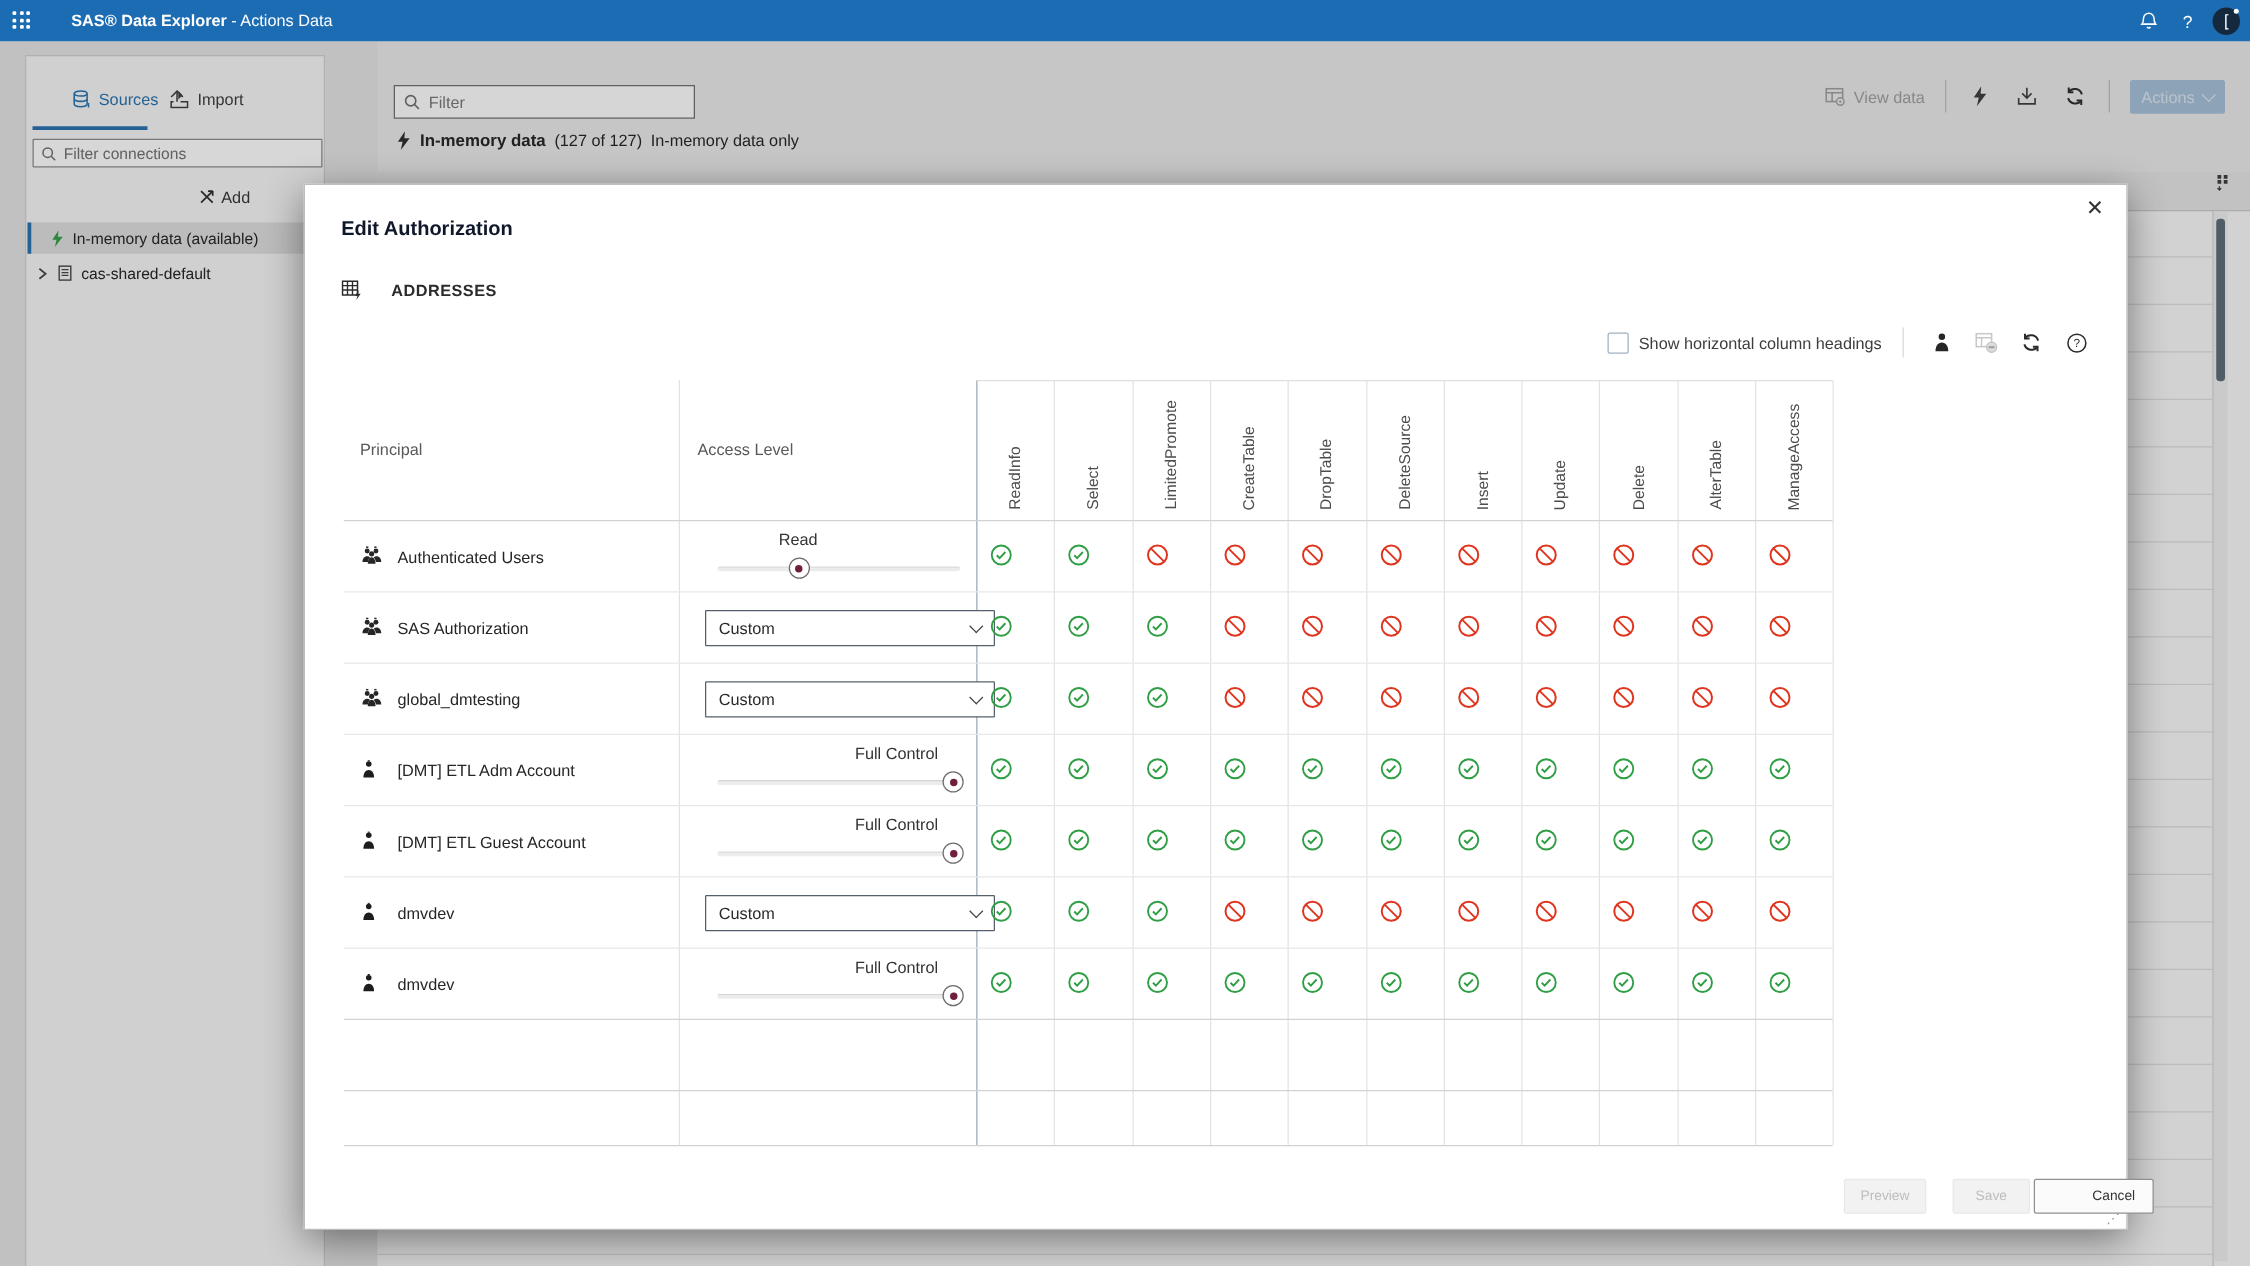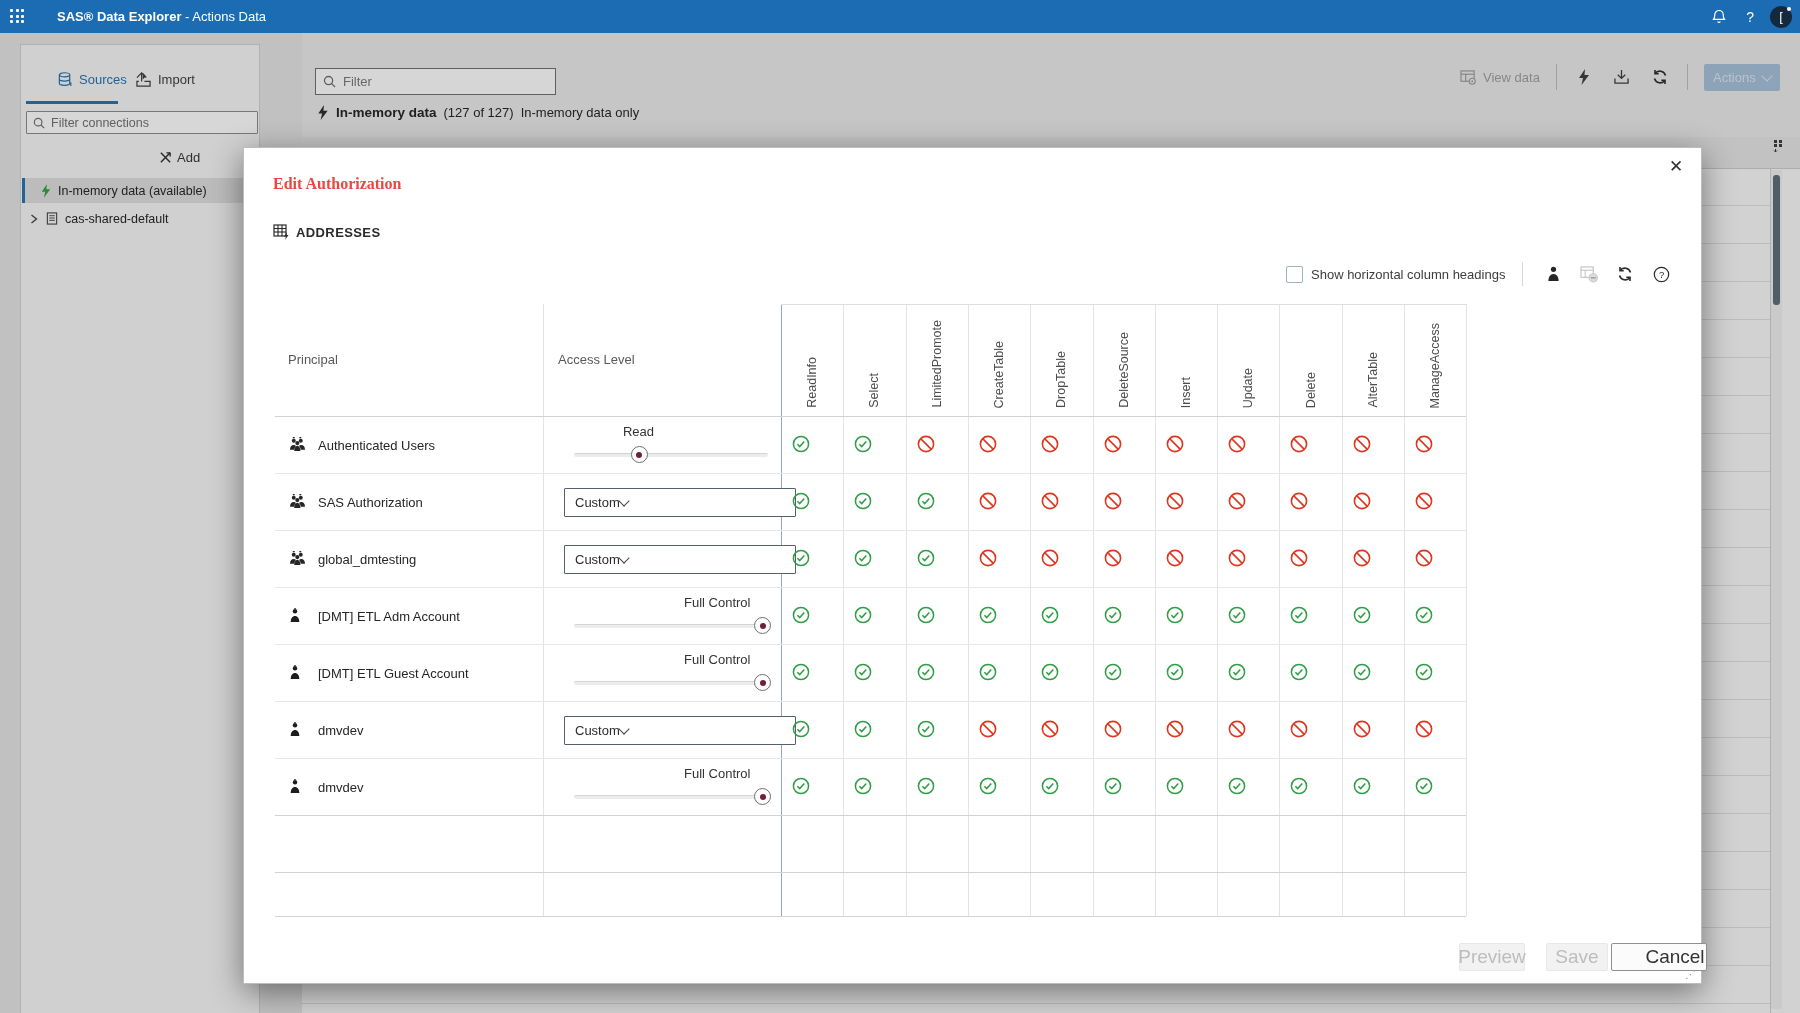--- a/index.html
+++ b/index.html
@@ -45,48 +45,48 @@
   .tb-sep{width:1px;height:26px;background:#bdbdbd;}
   .viewdata{display:flex;align-items:center;gap:6px;color:#9d9d9d;font-size:13px;}
   .actions-btn{width:76px;height:27px;background:#a4bed8;color:#d9e5f0;border-radius:2px;font-size:13px;
                display:flex;align-items:center;justify-content:center;gap:7px;}
   .chev{width:7px;height:7px;border-right:1.6px solid currentColor;border-bottom:1.6px solid currentColor;transform:rotate(45deg);margin-top:-3px;}
   
   .dim{position:absolute;left:0;top:33px;right:0;bottom:0;background:rgba(30,30,30,0.17);z-index:5;}
   
   .modal{position:absolute;left:243px;top:147px;width:1457px;height:835px;background:#fff;z-index:10;
          box-shadow:0 8px 30px rgba(0,0,0,.45);border:1px solid #bdbdbd;}
-  .modal-title{position:absolute;left:29px;top:27px;font-size:16px;font-weight:bold;color:#ef4444;font-family:Liberation Serif, serif;}
+  .modal-title{position:absolute;left:29px;top:27px;font-size:16px;font-weight:bold;color:#0f172a;}
   .close-x{position:absolute;right:16px;top:10px;width:18px;height:18px;color:#333;font-size:17px;line-height:18px;text-align:center;cursor:pointer;}
-  .obj-row{position:absolute;left:29px;top:76px;display:flex;align-items:center;gap:7px;}
+  .obj-row{position:absolute;left:29px;top:76px;display:flex;align-items:center;gap:24px;}
   .obj-name{font-size:13px;font-weight:bold;color:#2b2b2b;letter-spacing:.4px;}
   .cb-row{position:absolute;top:114px;left:1042px;display:flex;align-items:center;font-size:13px;color:#3d3d3d;}
   .cbox{width:15px;height:15px;border:1px solid #9fb1c1;border-radius:2px;background:#fff;margin-right:8px;}
   .cb-sep{width:1px;height:24px;background:#d7d7d7;margin:0 12px 0 17px;}
   .mini-icon{width:22px;height:22px;display:flex;align-items:center;justify-content:center;margin:0 7px;cursor:pointer;}
   
   .atable{position:absolute;left:0;top:0;width:1457px;height:835px;}
   .hline{position:absolute;height:1px;background:#dfdfdf;}
   .vline{position:absolute;width:1px;background:#e3e3e3;}
   .vline.dark{background:#9aa8b4;}
   .col-head{position:absolute;font-size:13px;color:#595959;}
   .rot-head{position:absolute;display:flex;align-items:flex-end;justify-content:center;}
   .rot-head span{writing-mode:vertical-rl;transform:rotate(180deg);font-size:12.5px;color:#4d4d4d;white-space:nowrap;}
   .p-icon{position:absolute;left:45px;width:16px;height:16px;}
   .p-label{position:absolute;left:74px;font-size:13px;color:#262626;white-space:nowrap;text-align:center;}
   .sel-box{position:absolute;left:320px;width:210px;height:27px;border:1px solid #55606c;background:#fff;border-radius:1px;
-           display:flex;align-items:center;justify-content:flex-start;padding:0 10px;font-size:13px;color:#2b2b2b;cursor:pointer;}
+           display:flex;align-items:center;justify-content:space-between;padding:0 10px;font-size:13px;color:#2b2b2b;cursor:pointer;}
   .sel-box .chev{color:#444;}
   .slider-label{position:absolute;font-size:13px;color:#333;white-space:nowrap;}
   .slider-track{position:absolute;left:330px;width:194px;height:3px;background:#ececec;border-top:1px solid #d4d4d4;border-radius:2px;}
   .slider-thumb{position:absolute;width:15px;height:15px;border-radius:50%;background:#fff;border:1.5px solid #6e6e6e;
                 display:flex;align-items:center;justify-content:center;}
   .slider-thumb i{width:6px;height:6px;border-radius:50%;background:#70203f;}
   .perm{position:absolute;width:20px;height:20px;}
-  .btn{position:absolute;height:26px;border-radius:2px;font-size:19px;display:flex;align-items:center;justify-content:center;cursor:pointer;}
+  .btn{position:absolute;height:26px;border-radius:2px;font-size:11px;display:flex;align-items:center;justify-content:center;cursor:pointer;margin-left:16px;}
   .btn.disabled{background:#f2f2f2;color:#bdbdbd;border:1px solid #e8e8e8;cursor:default;}
   .btn.normal{background:#fbfbfb;color:#333;border:1px solid #8f8f8f;}
   .resize-h{position:absolute;right:4px;bottom:2px;color:#9a9a9a;font-size:11px;letter-spacing:1px;}
 </style>
 </head>
 <body>
 
 <div class="app">
 
   <div class="banner">

